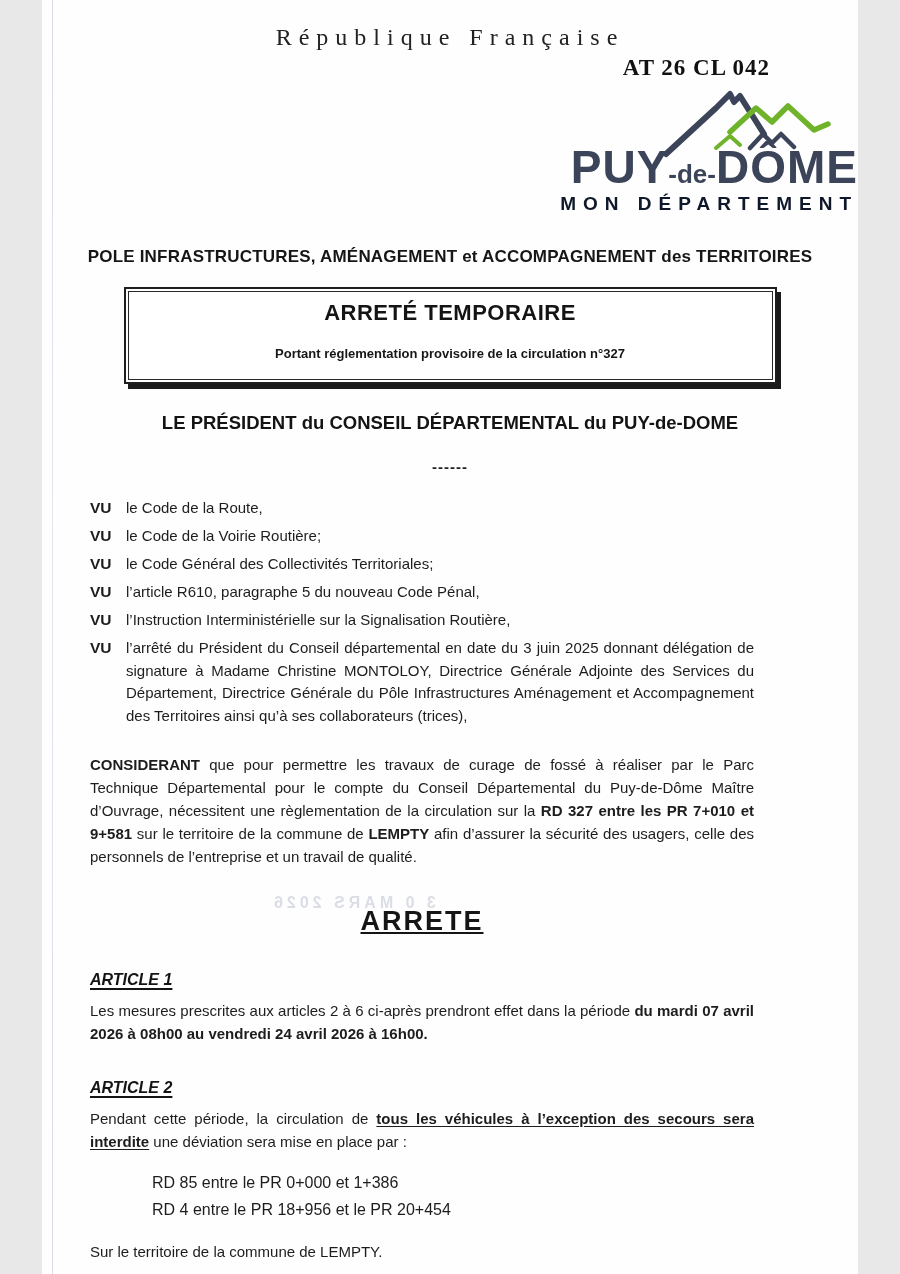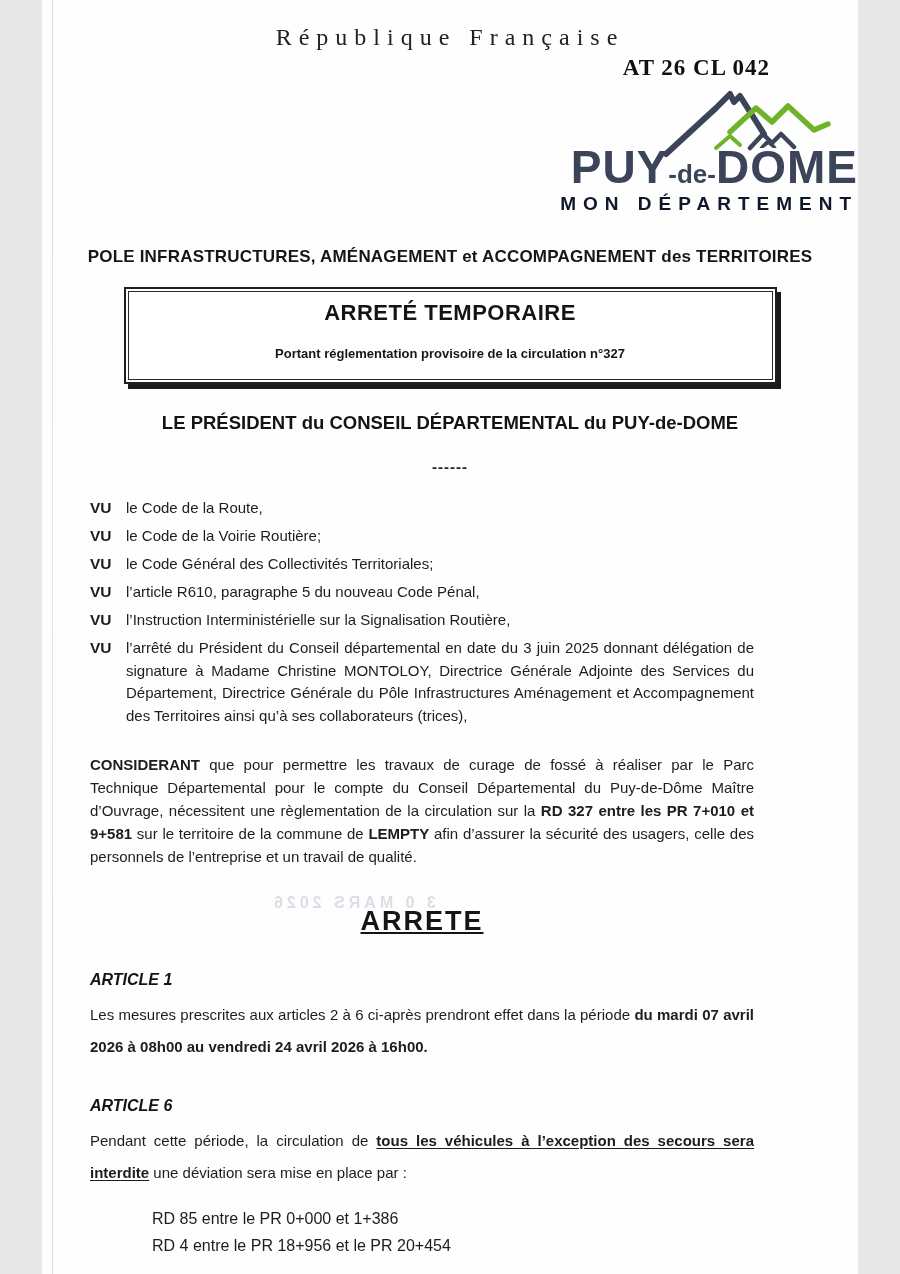--- a/index.html
+++ b/index.html
@@ -81,24 +81,24 @@
     user-select:none;
   }
   .arrete-heading{
     margin-top:38px;text-align:center;
     font-size:27px;font-weight:bold;letter-spacing:2px;color:#151515;text-decoration:underline;
   }
   
   .article-heading{
     margin-top:34px;
     font-size:16px;font-weight:bold;font-style:italic;
-    text-decoration-thickness:2px;text-underline-offset:3px;
+    text-decoration:underline;text-decoration-thickness:2px;text-underline-offset:3px;
     color:#141414;
   }
-  .article-body{margin-top:10px;font-size:15px;line-height:32px;text-align:justify;}
+  .article-body{margin-top:10px;font-size:15px;line-height:23px;text-align:justify;}
   .detours{margin-top:16px;}
   .detour-line{margin-left:62px;font-size:16px;line-height:27px;}
   .territory{margin-top:20px;font-size:15px;}
 </style>
 </head>
 <body>
 
 <div class="page">
   <div class="scan-line"></div>
 
@@ -162,21 +162,21 @@
     <p class="para"><b class="seg">CONSIDERANT</b><span> que pour permettre les travaux de curage de fossé à réaliser par le Parc Technique Départemental pour le compte du Conseil Départemental du Puy-de-Dôme Maître d’Ouvrage, nécessitent une règlementation de la circulation sur la </span><b class="seg">RD 327 entre les  PR 7+010 et 9+581</b><span> sur le territoire de la commune de </span><b class="seg">LEMPTY</b><span> afin d’assurer la sécurité des usagers, celle des personnels de l’entreprise et un travail de qualité.</span></p>
 
     <div class="arrete-wrap">
       <div class="ghost-stamp">3 0 MARS 2026</div>
       <div class="arrete-heading">ARRETE</div>
     </div>
 
     <div class="article-heading">ARTICLE 1</div>
     <p class="article-body"><span>Les mesures prescrites aux articles 2 à 6 ci-après prendront effet dans la période  </span><b class="seg">du mardi 07 avril 2026 à 08h00 au vendredi 24 avril 2026 à 16h00.</b></p>
 
-    <div class="article-heading">ARTICLE 6</div>
+    <div class="article-heading">ARTICLE 2</div>
     <p class="article-body"><span>Pendant cette période, la circulation de </span><span class="bu">tous les véhicules à l’exception des secours  sera interdite</span><span> une déviation sera mise en place par :</span></p>
     <div class="detours">
       <div class="detour-line">RD 85 entre le PR 0+000 et 1+386</div>
       <div class="detour-line">RD 4 entre le PR 18+956 et le PR 20+454</div>
     </div>
     <div class="territory">Sur le territoire de la commune de LEMPTY.</div>
 
   </div>
 </div>
 

